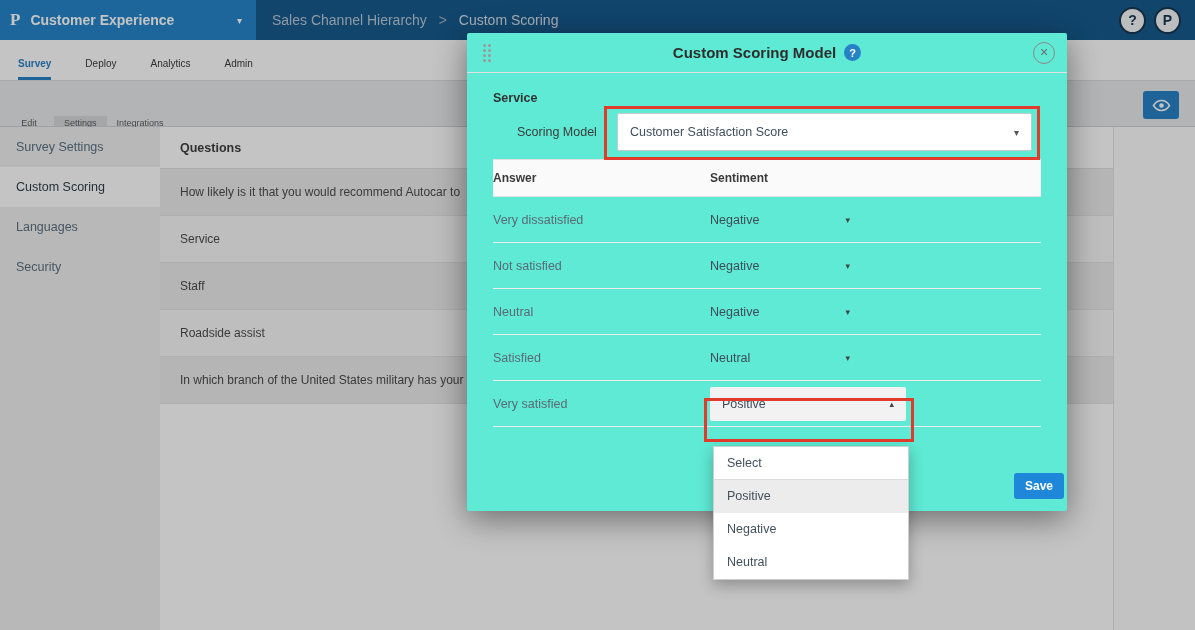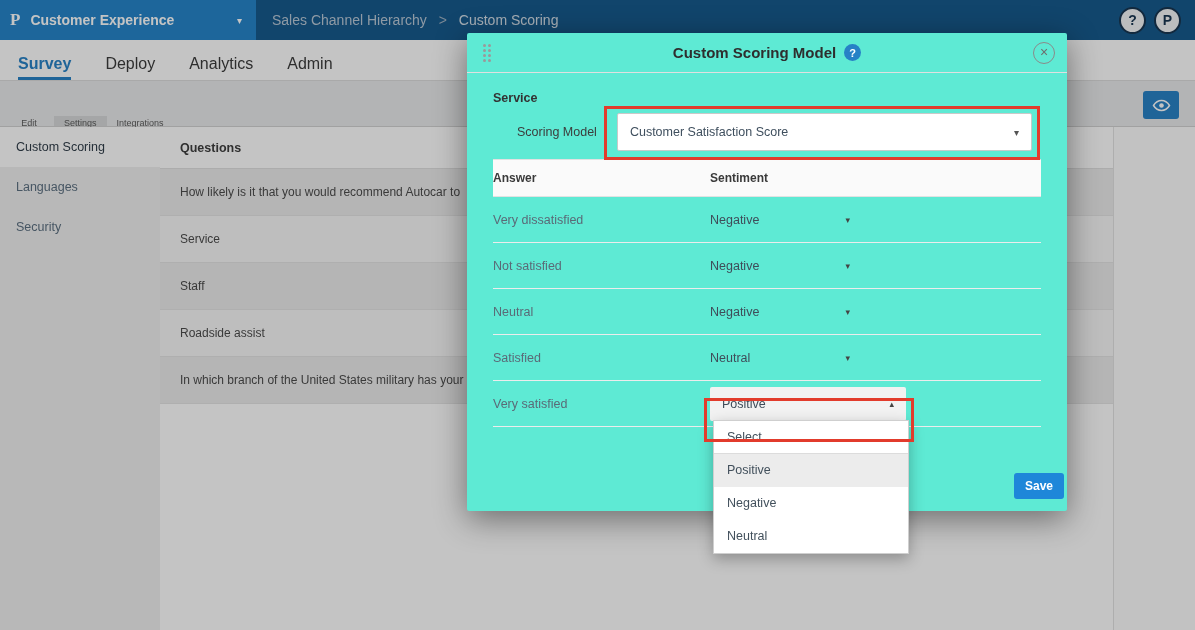--- a/index.html
+++ b/index.html
@@ -13,21 +13,21 @@
   .project-name { color:#fff; font-weight:bold; font-size:14px; white-space:nowrap; }
   .project-block .caret { color:#fff; font-size:10px; margin-left:auto; }
   .breadcrumb { margin-left:16px; font-size:14px; color:#b9c8d6; white-space:nowrap; }
   .breadcrumb .sep { margin:0 8px; color:#9fb2c2; }
   .breadcrumb .current { color:#d6e1ea; }
   .topbar-icons { margin-left:auto; display:flex; gap:8px; padding-right:14px; }
   .tb-circle { width:27px; height:27px; border-radius:50%; background:#f4f6f8; border:2px solid #16344f; color:#16344f; font-weight:bold; font-size:14px; display:flex; align-items:center; justify-content:center; cursor:pointer; }
 
   
   .tabs { position:absolute; top:40px; left:0; width:100%; height:41px; background:#ffffff; border-bottom:1px solid #dcdcdc; display:flex; padding-left:18px; }
-  .tab { height:100%; display:flex; align-items:center; margin-right:34px; font-size:16px; color:#3a3a3a; cursor:pointer; border-bottom:3px solid transparent; padding-top:10px; }
+  .tab { height:100%; display:flex; align-items:center; margin-right:34px; font-size:10px; color:#3a3a3a; cursor:pointer; border-bottom:3px solid transparent; padding-top:10px; }
   .tab.active { color:var(--c_accent); border-bottom-color:var(--c_accent); font-weight:bold; }
 
   
   .toolbar { position:absolute; top:81px; left:0; width:100%; height:46px; background:#e9eaeb; border-bottom:1px solid #d2d2d2; display:flex; padding-left:4px; }
   .tool { min-width:50px; padding:0 10px; display:flex; flex-direction:column; align-items:center; justify-content:center; gap:3px; cursor:pointer; color:#5a5a5a;margin-top:35px; }
   .tool span { font-size:9px; }
   .tool.active { background:#d6d8d9; }
   .eye-btn { position:absolute; top:10px; right:16px; width:36px; height:28px; background:var(--c_accent); border-radius:3px; display:flex; align-items:center; justify-content:center; cursor:pointer; }
 
   
@@ -67,21 +67,21 @@
   .m-thead { display:grid; grid-template-columns:217px 1fr; height:38px; align-items:center; background:#fafafa; border-top:1px solid #e2e2e2; border-bottom:1px solid #e2e2e2; font-size:12px; font-weight:bold; color:#3a3a3a; }
   .m-row { display:grid; grid-template-columns:217px 1fr; height:46px; align-items:center; border-bottom:1px solid #ececec; }
   .m-answer { font-size:12.5px; color:#5a6a77; }
   .m-sent { width:140px; display:flex; align-items:center; justify-content:space-between; font-size:12.5px; color:#3f4c59; cursor:pointer; }
   .m-sent .caret { font-size:9px; color:#444; }
   .m-sent.open { width:196px; height:34px; background:#f2f2f2; border-radius:2px; padding:0 12px; }
 
   .save-btn { position:absolute; right:3px; bottom:12px; height:26px; padding:0 11px; background:var(--c_save); color:#fff; font-size:12px; font-weight:bold; border:none; border-radius:3px; display:flex; align-items:center; cursor:pointer; }
 
   
-  .dropdown-popup { position:absolute; left:713px; top:420px; width:196px; background:#fff; border:1px solid #cfcfcf; box-shadow:0 5px 14px rgba(0,0,0,0.28); z-index:120; }
+  .dropdown-popup { position:absolute; left:713px; top:446px; width:196px; background:#fff; border:1px solid #cfcfcf; box-shadow:0 5px 14px rgba(0,0,0,0.28); z-index:120; }
   .dd-option { height:33px; line-height:33px; padding-left:13px; font-size:12.5px; color:#42505c; cursor:pointer; }
   .dd-option.first { border-bottom:1px solid #dcdcdc; }
   .dd-option.selected { background:#ececec; }
 
   
   .annot { position:absolute; border:3px solid var(--c_red); z-index:150; pointer-events:none; }
   .annot-1 { left:604px; top:106px; width:436px; height:54px; }
   .annot-2 { left:704px; top:398px; width:210px; height:44px; }
 </style>
 </head>
@@ -136,20 +136,21 @@
     </div>
     <div class="eye-btn">
       <svg width="19" height="13" viewBox="0 0 19 13">
           <path d="M1.5 6.5C4 2.5 6.5 1.5 9.5 1.5s5.5 1 8 5c-2.5 4-5 5-8 5s-5.5-1-8-5Z" fill="none" stroke="#fff" stroke-width="1.5"></path>
           <circle cx="9.5" cy="6.5" r="2.3" fill="#fff"></circle>
         </svg>
     </div>
   </div>
 
   <aside class="sidebar">
+    <div class="side-item">Survey Settings</div>
     <div class="side-item active">Custom Scoring</div>
     <div class="side-item">Languages</div>
     <div class="side-item">Security</div>
   </aside>
 
   <main class="content">
     <div class="right-gutter"></div>
     <div class="q-table">
       <div class="q-header">Questions</div>
       <div class="q-row odd">How likely is it that you would recommend Autocar to</div>

